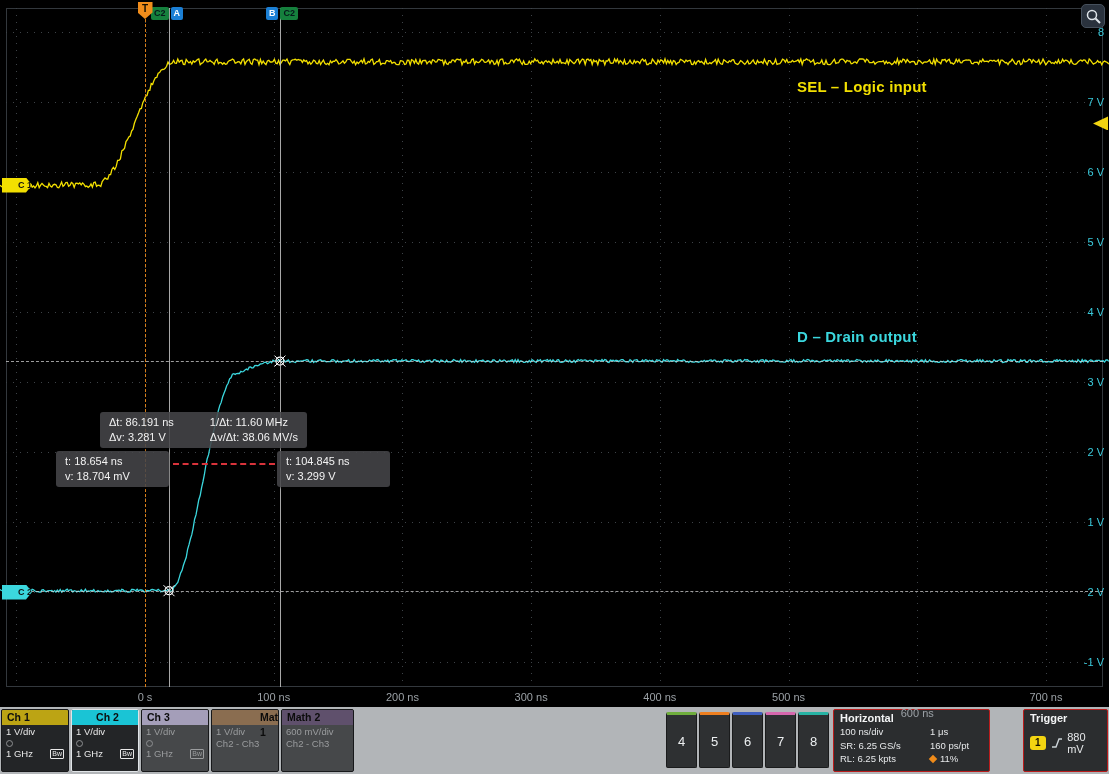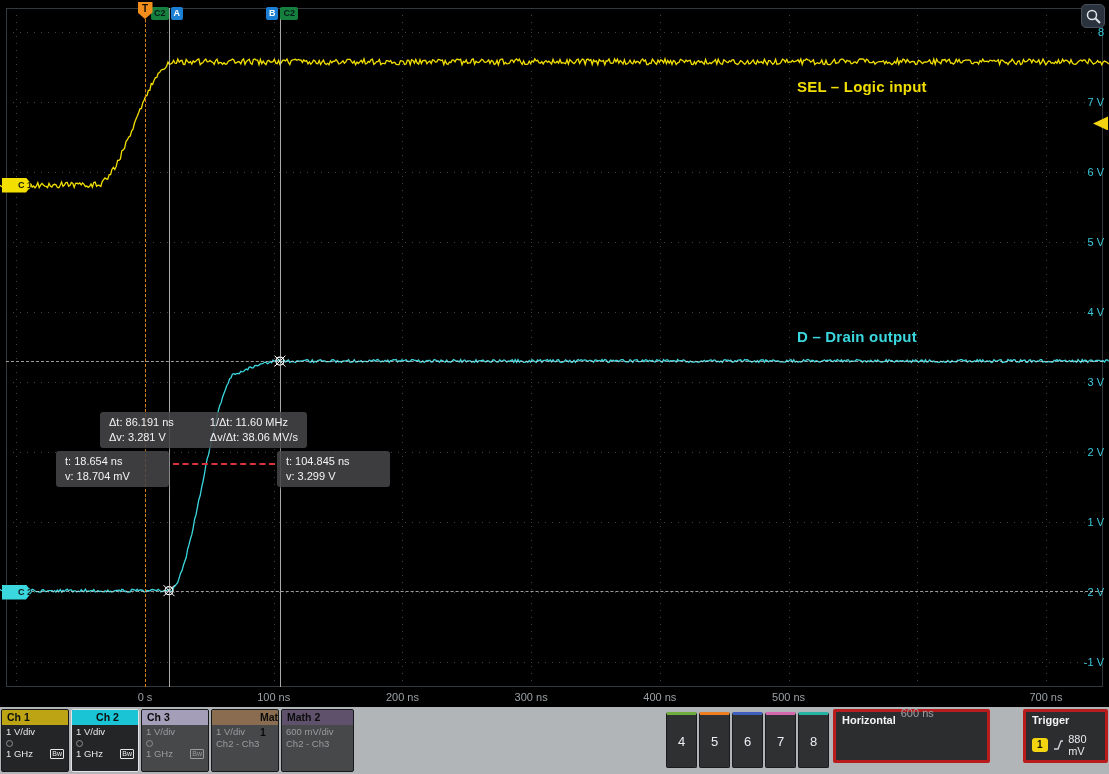--- a/index.html
+++ b/index.html
@@ -45,21 +45,21 @@
   .tile.state-off { background:#46484a; }
   .tile.state-off .tile-body { color:#9a9c9e; }
   .tile.state-off .tile-header { filter:saturate(.45) brightness(.85); }
   .tile.state-selected { border-color:#e0e4e7; }
   .ghz-row { display:flex; align-items:center; justify-content:space-between; margin-top:1px; }
   .bw-badge { font-size:7px; border:1px solid currentColor; padding:0 1px; border-radius:1px; line-height:8px; }
   .settings-icon { width:7px; height:7px; border:1px solid #8d8f91; border-radius:50%; margin:2px 0 1px; }
   .num-btn { position:absolute; top:5px; width:31px; height:56px; background:#2e3032; border:1px solid #1a1b1c;
              border-top-width:3px; border-radius:2px; color:#eceff1; font-size:13px;
              display:flex; align-items:center; justify-content:center; }
-  .panel { position:absolute; top:2px; height:54px; background:#2b2d2f; border:3px solid #b91c1c; border-radius:2px; color:#e6e8ea; }
+  .panel { position:absolute; top:2px; height:63px; background:#2b2d2f; border:1px solid #b91c1c; border-radius:2px; color:#e6e8ea; }
   .panel-header { font-size:11px; font-weight:bold; padding:2px 6px 1px; color:#f3f4f5; }
   #horiz-grid { display:grid; grid-template-columns:90px auto; padding:0 6px; font-size:9.5px; line-height:13.5px; }
   #trig-row { display:flex; align-items:center; gap:5px; padding:6px 6px 0; font-size:11px; }
   #trig-src { background:#f2d411; color:#141200; font-weight:bold; font-size:10px; padding:0 5px; border-radius:3px;
               height:14px; line-height:14px; }
   .pos-icon { display:inline-block; width:6px; height:6px; background:#ef8b1a; transform:rotate(45deg); margin-right:4px; }
 </style>
 </head>
 <body>
 
@@ -161,20 +161,28 @@
       </div>
       <div class="trig-flag" style="left: 137.5px; background: rgb(241, 141, 27);">T</div>
       <div class="trig-arrow" style="top: 116.4px; background: rgb(242, 212, 17);"></div>
       <div class="ch-marker" style="top: 177.5px; background: rgb(242, 223, 0);">C 1</div>
       <div class="ch-marker" style="top: 584.5px; background: rgb(59, 215, 222);">C 2</div>
     </div>
 
   <div id="bottom">
     <div class="panel" id="horizontal-panel" style="left:833px;width:157px">
       <div class="panel-header">Horizontal</div>
+      <div id="horiz-grid">
+        <span>100 ns/div</span>
+        <span>1 μs</span>
+        <span>SR: 6.25 GS/s</span>
+        <span>160 ps/pt</span>
+        <span>RL: 6.25 kpts</span>
+        <span><i class="pos-icon"></i><span>11%</span></span>
+      </div>
     </div>
 
     <div class="panel" id="trigger-panel" style="left:1023px;width:85px">
       <div class="panel-header">Trigger</div>
       <div id="trig-row">
         <span id="trig-src">1</span>
         <svg width="13" height="12">
           <path d="M1 10 H5 L8 2 H12" fill="none" stroke="#ccd3d8" stroke-width="1.4"></path>
         </svg>
         <span>880 mV</span>

